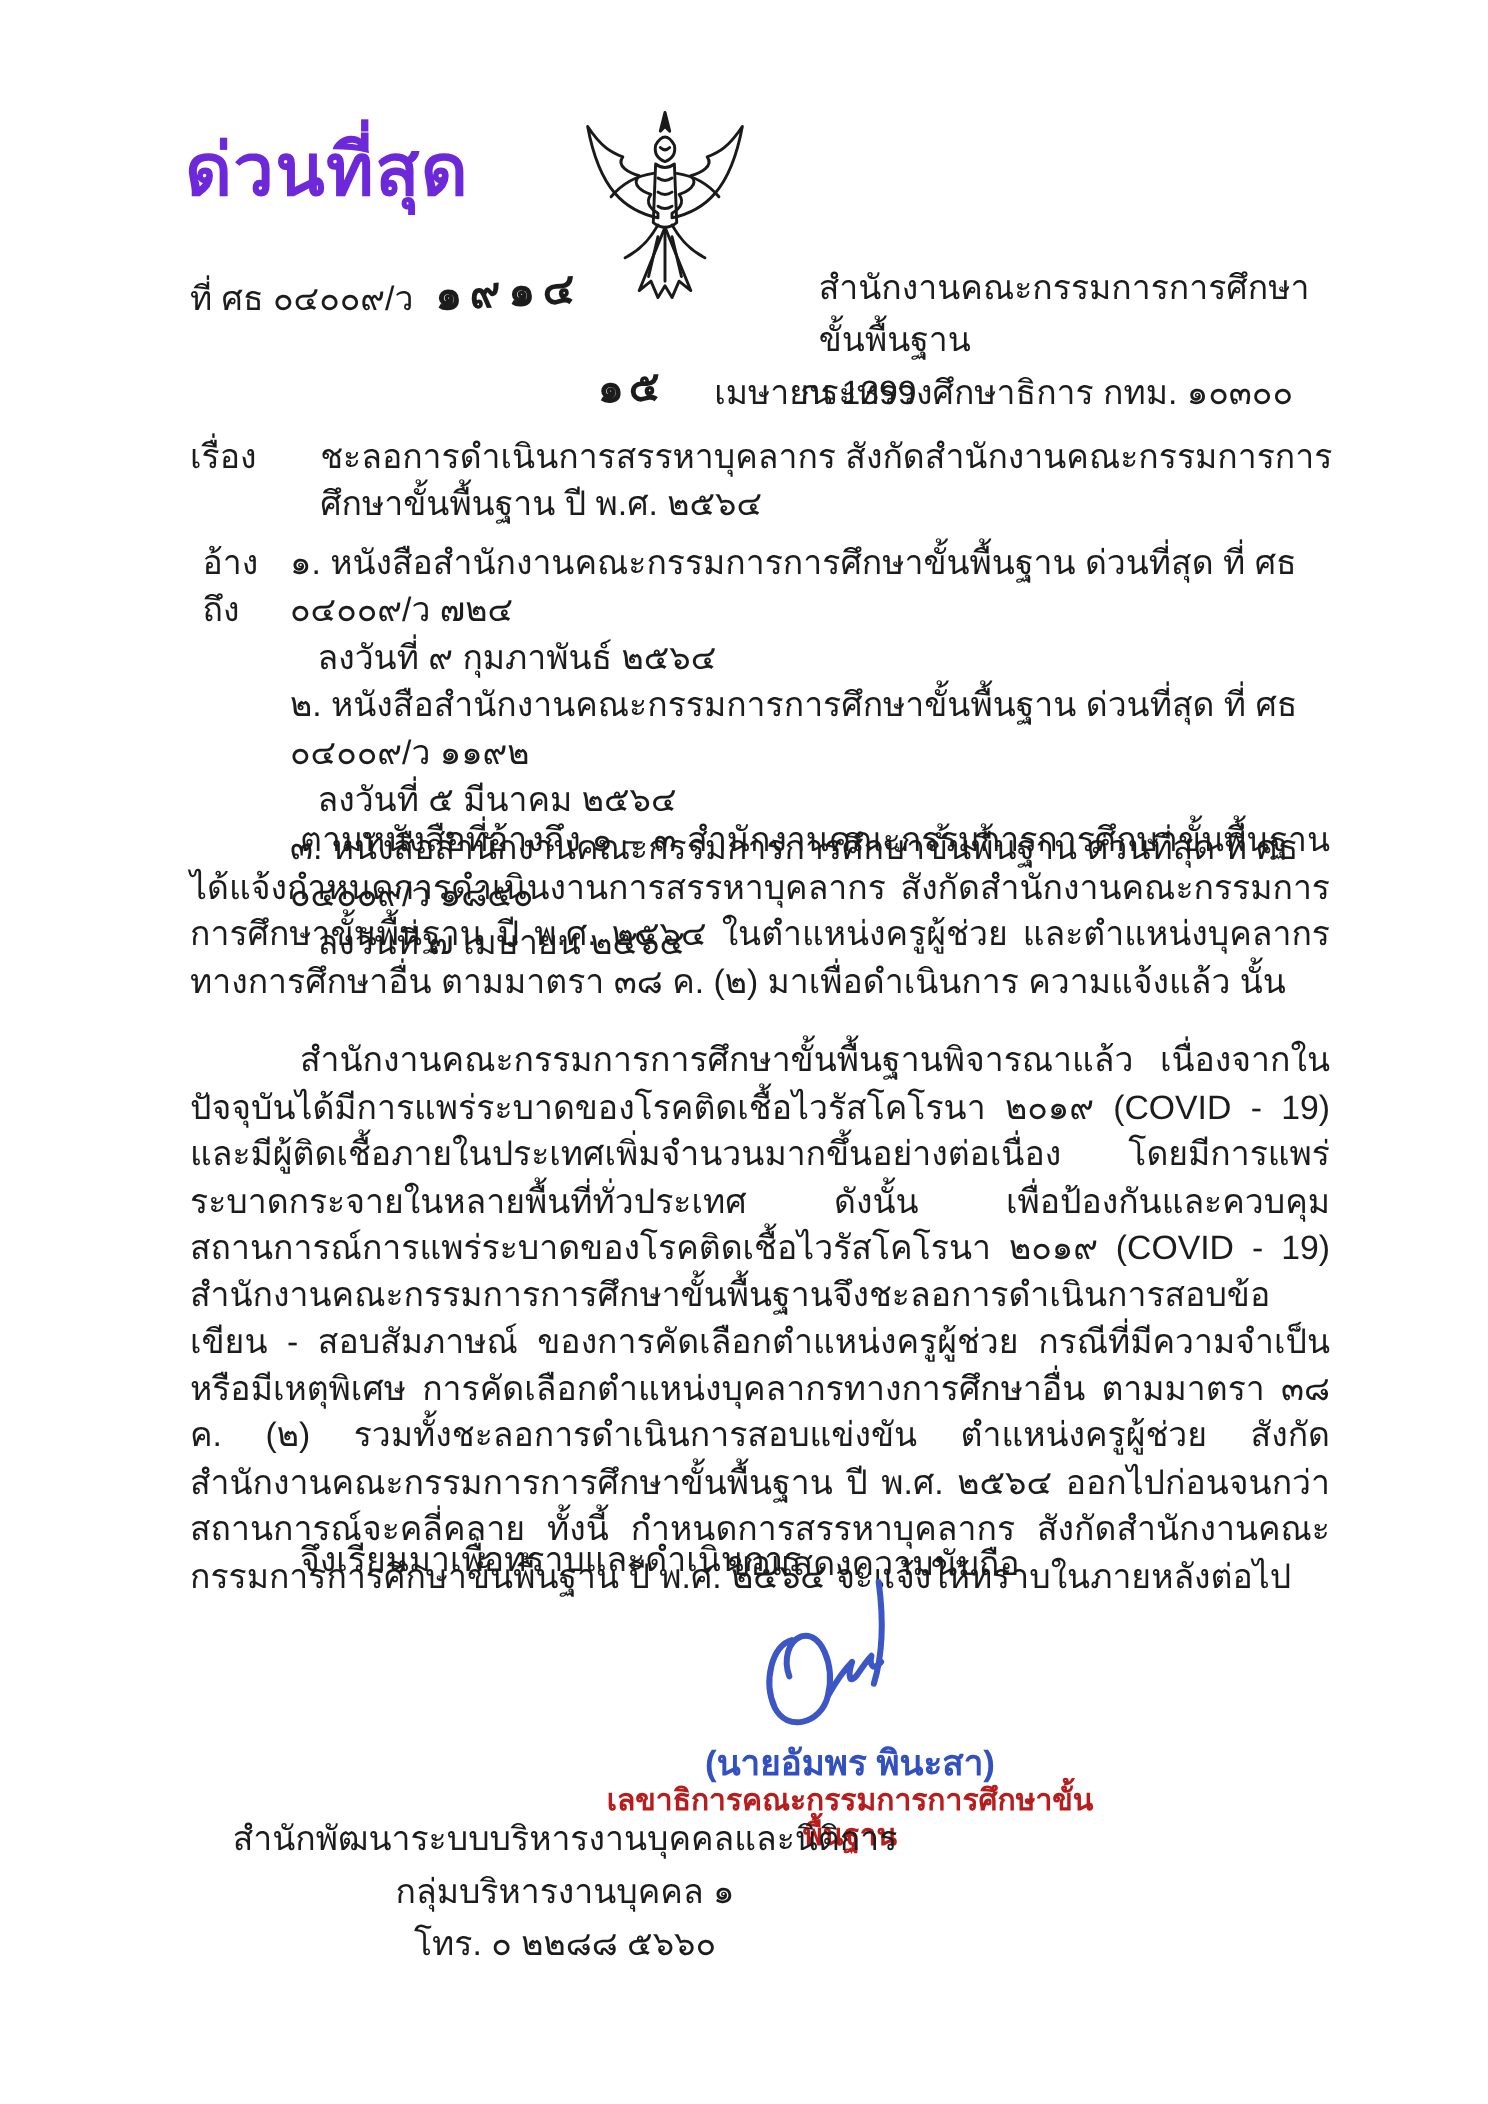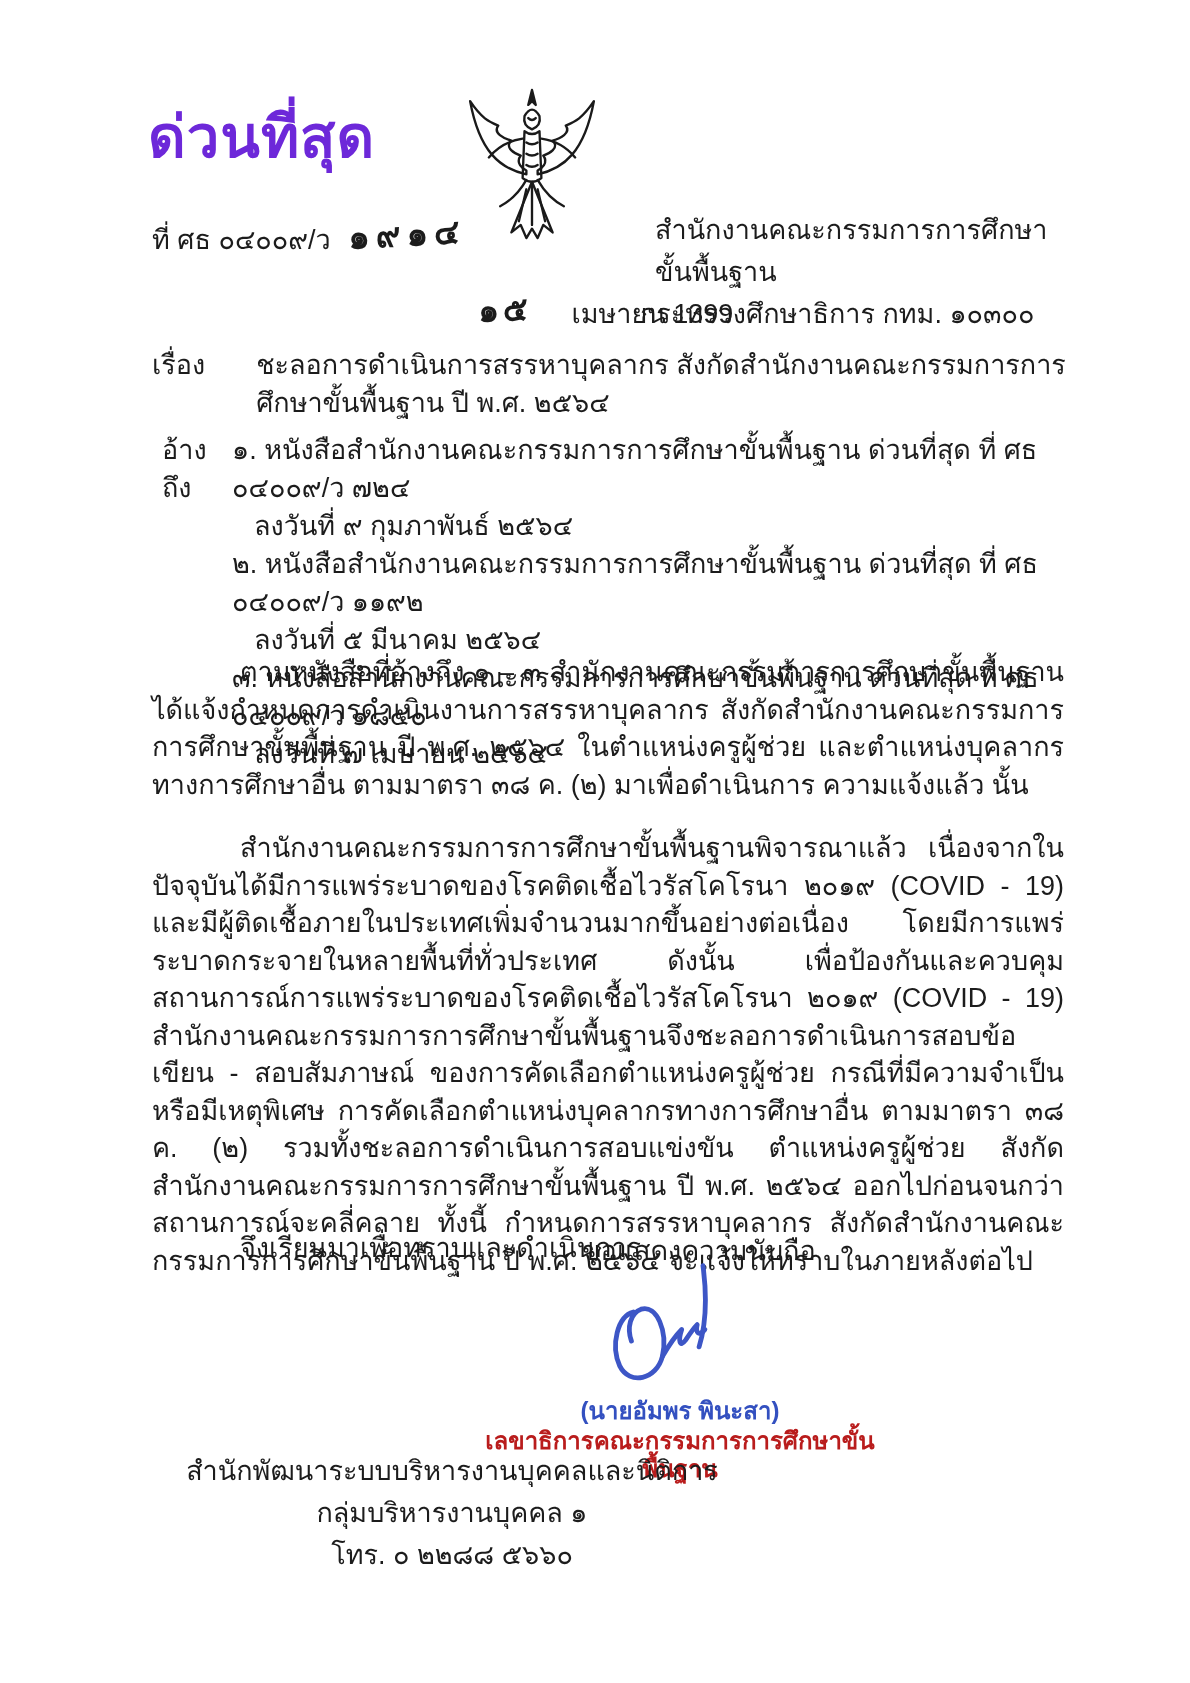--- a/index.html
+++ b/index.html
@@ -62,21 +62,21 @@
     text-indent:88px;
   }
   .para1{top:654px;}
   .para2{top:830px;}
   .closing{left:240px;top:1230px;}
   
   .salutation{left:582px;top:1233px;}
   .sig-svg{left:598px;top:1256px;width:150px;height:145px;}
   .signer-name{
     left:520px;top:1396px;width:320px;text-align:center;
-    color:#3350c0;font-weight:700;font-size:24px;line-height:30px;
+    color:#3350c0;font-weight:700;font-size:28px;line-height:30px;
   }
   .signer-title{
     left:470px;top:1427px;width:420px;text-align:center;
     color:#b91c1c;font-weight:700;font-size:24px;line-height:28px;
   }
   
   .footer{left:152px;top:1450px;width:600px;text-align:center;}
   .footer div{line-height:42px;}
 </style>
 </head>

